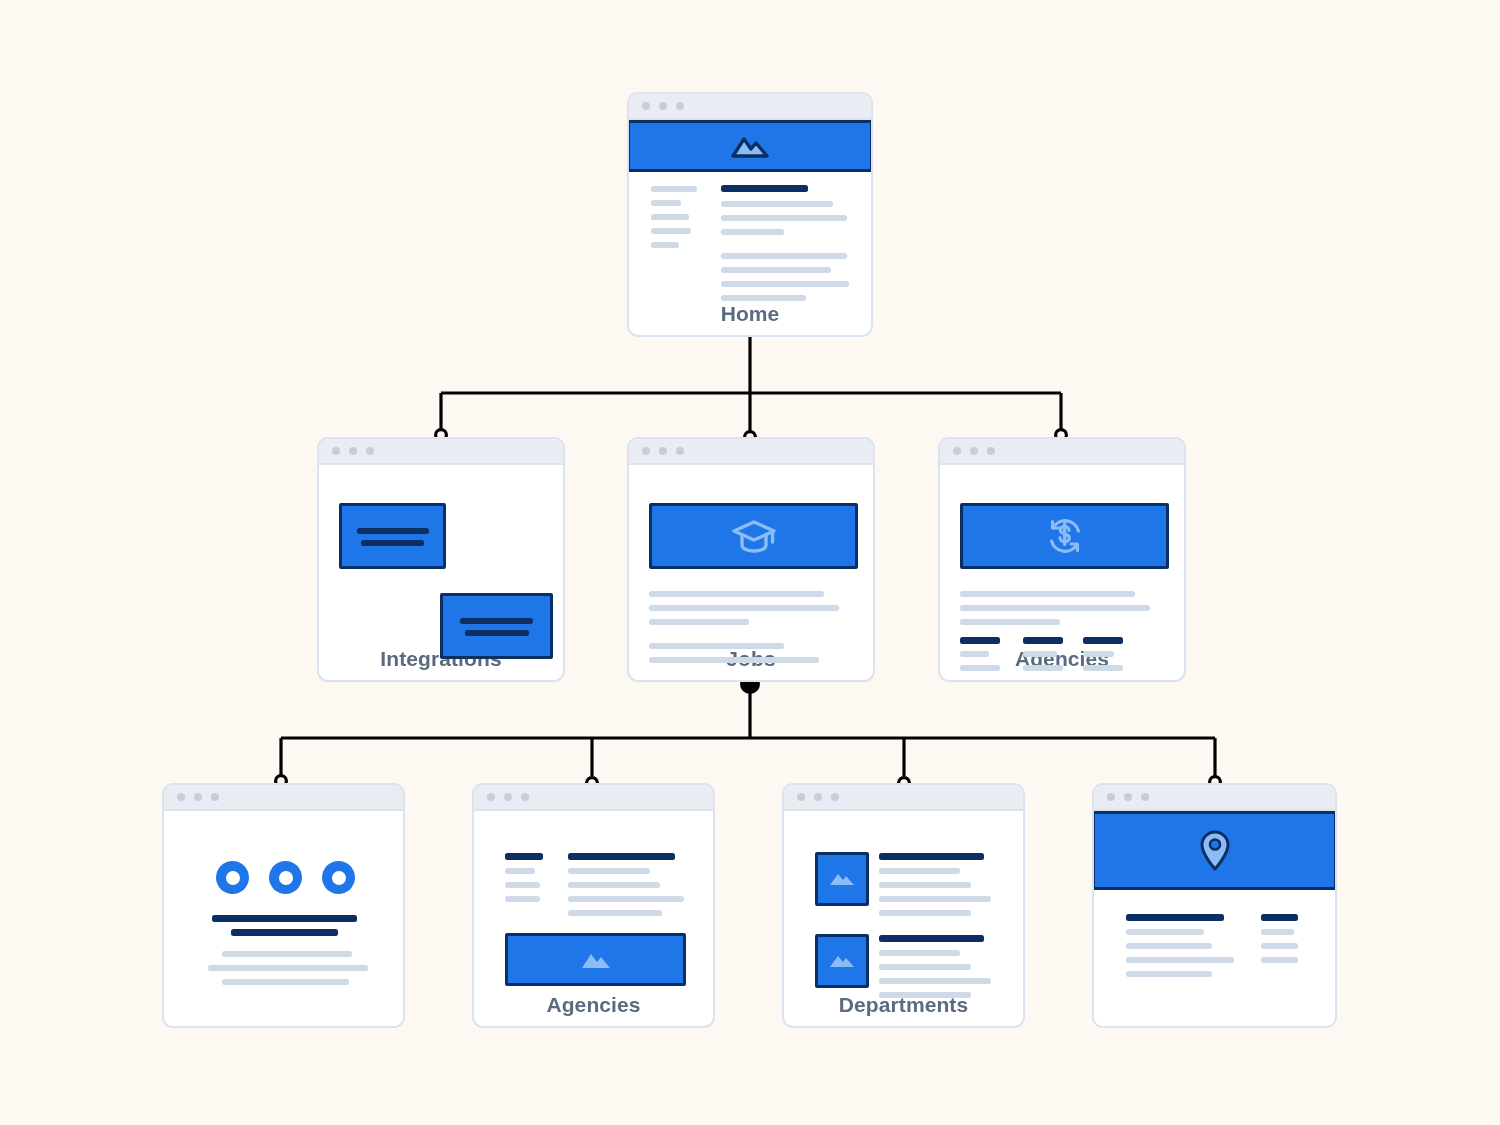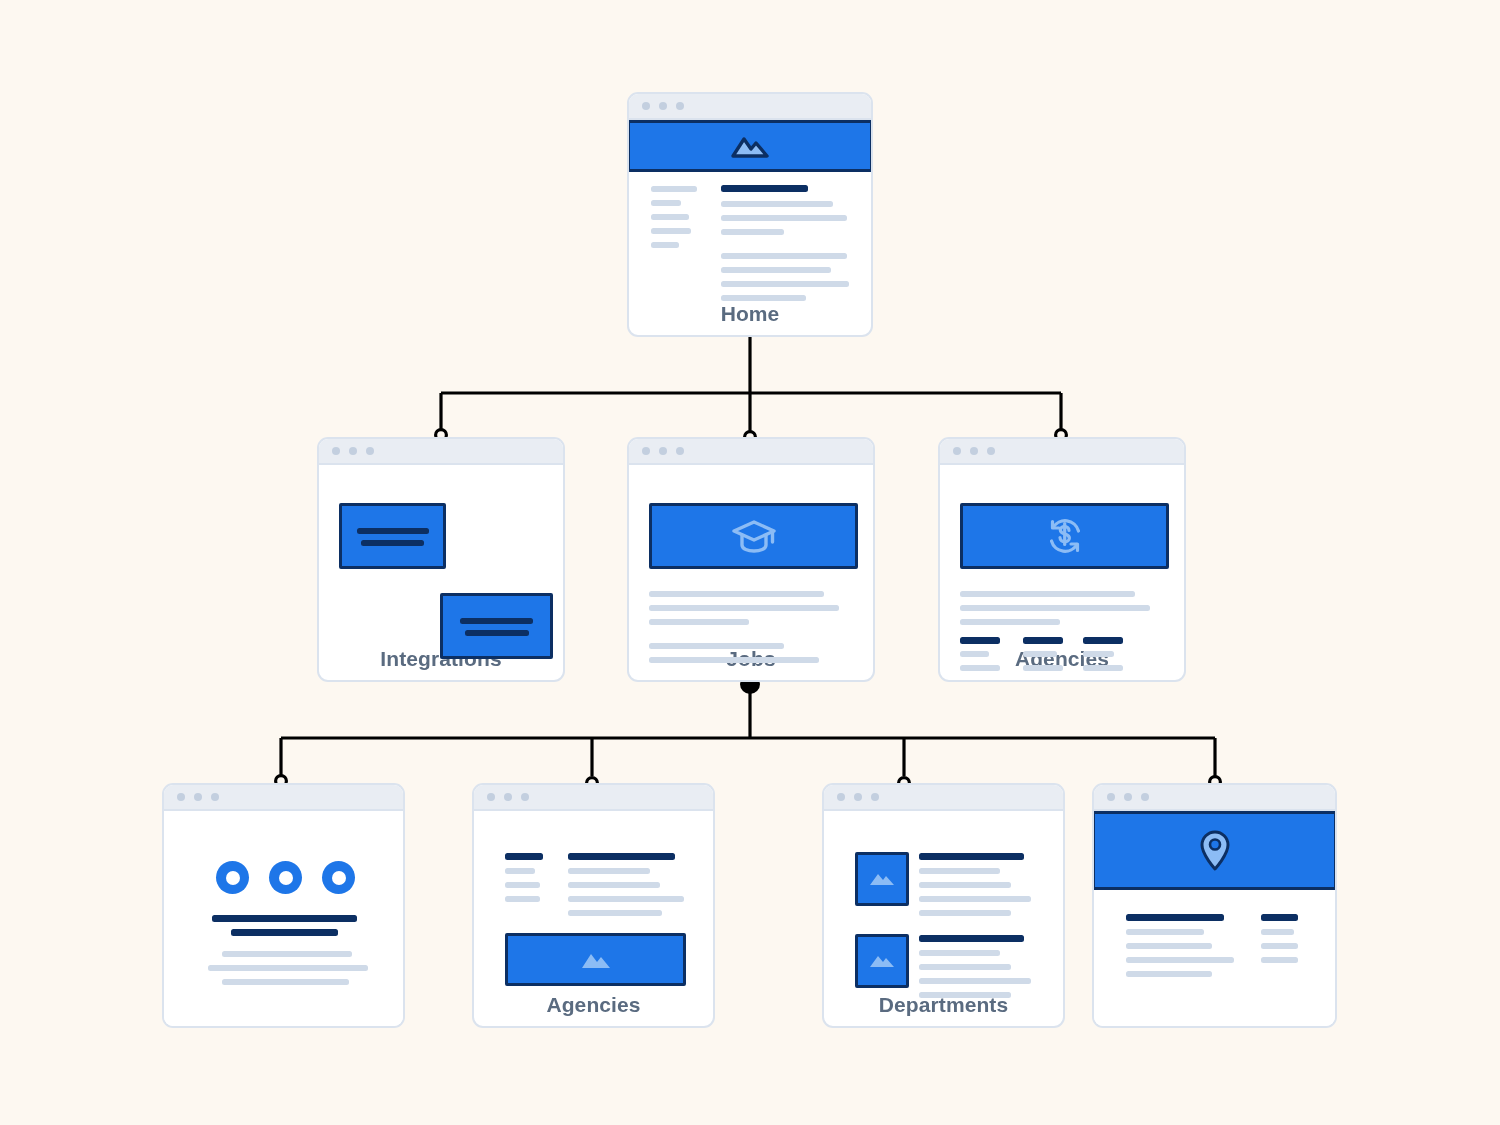--- a/index.html
+++ b/index.html
@@ -123,21 +123,21 @@
   }
   .abs { position: absolute; }
 
   
   #node-home        { left: 627px;  top: 92px;  width: 246px; height: 245px; }
   #node-integrations{ left: 317px;  top: 437px; width: 248px; height: 245px; }
   #node-jobs        { left: 627px;  top: 437px; width: 248px; height: 245px; }
   #node-pricing     { left: 938px;  top: 437px; width: 248px; height: 245px; }
   #node-agencies    { left: 162px;  top: 783px; width: 243px; height: 245px; }
   #node-culture     { left: 472px;  top: 783px; width: 243px; height: 245px; }
-  #node-departments { left: 782px;  top: 783px; width: 243px; height: 245px; margin-left: 40px; }
+  #node-departments { left: 782px;  top: 783px; width: 243px; height: 245px; }
   #node-locations   { left: 1092px; top: 783px; width: 245px; height: 245px; }
 </style>
 </head>
 <body>
 
 <div id="sitemap-root">
 
   <svg id="connectors" viewBox="0 0 1500 1125" width="1500" height="1125">
     <g stroke="#000000" stroke-width="3.2" fill="none">
 

